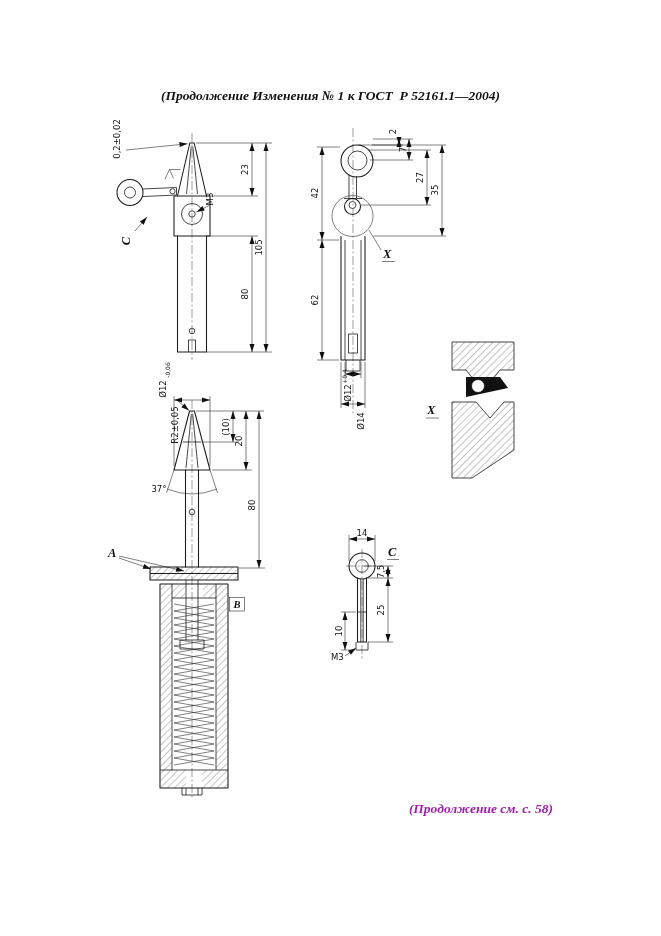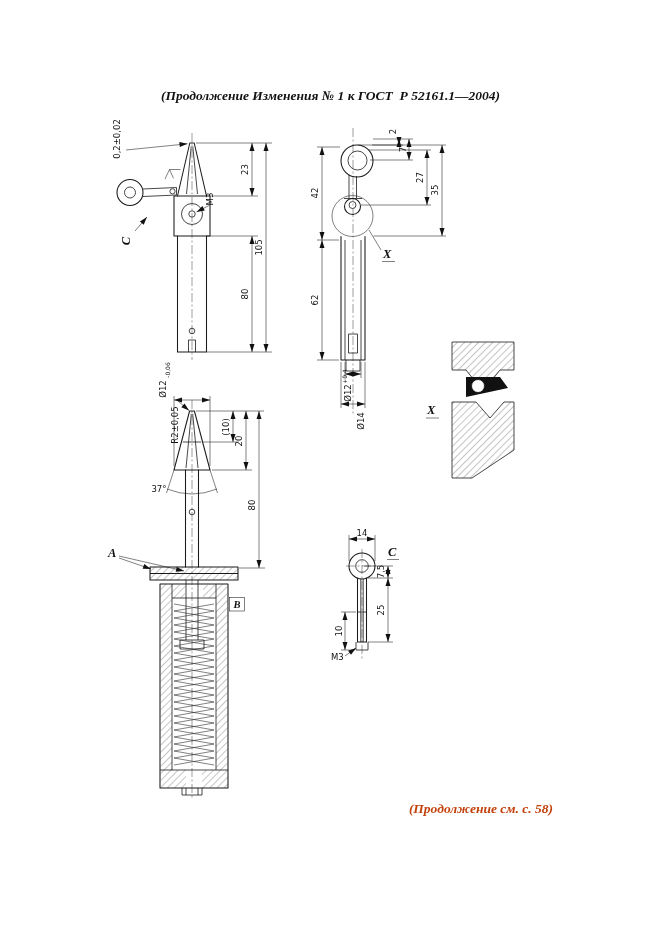--- a/index.html
+++ b/index.html
@@ -1,21 +1,21 @@
 <!DOCTYPE html>
 <html><head>
 <meta charset="utf-8">
 <style>
   html,body{margin:0;padding:0;background:#e8e8e8;}
   .page{position:relative;width:661px;height:936px;background:#ffffff;margin:0 auto;
         font-family:"Liberation Serif",serif;overflow:hidden;}
   .hdr{position:absolute;top:88px;left:0;width:100%;text-align:center;
        font-style:italic;font-weight:bold;font-size:13.5px;color:#111;white-space:pre;}
   .ftr{position:absolute;top:801px;right:108px;
-       font-style:italic;font-weight:bold;font-size:13.5px;color:#c2410c;}
+       font-style:italic;font-weight:bold;font-size:13.5px;color:#a21caf;}
   svg{position:absolute;left:0;top:0;}
   .ol{fill:none;stroke:#1a1a1a;stroke-width:1.05;stroke-linecap:round;stroke-linejoin:round;}
   .ml{fill:none;stroke:#1a1a1a;stroke-width:0.8;}
   .tl{fill:none;stroke:#1a1a1a;stroke-width:0.55;}
   .cl{fill:none;stroke:#3a3a3a;stroke-width:0.5;stroke-dasharray:9 2.5 2 2.5;}
   .ht{fill:url(#h);stroke:none;}
   text.d{font-family:"DejaVu Sans",sans-serif;font-size:8.5px;fill:#111;}
   text.ds{font-family:"DejaVu Sans",sans-serif;font-size:6px;fill:#111;}
   text.lbl{font-family:"Liberation Serif",serif;font-style:italic;font-weight:bold;
            font-size:12.5px;fill:#111;}

